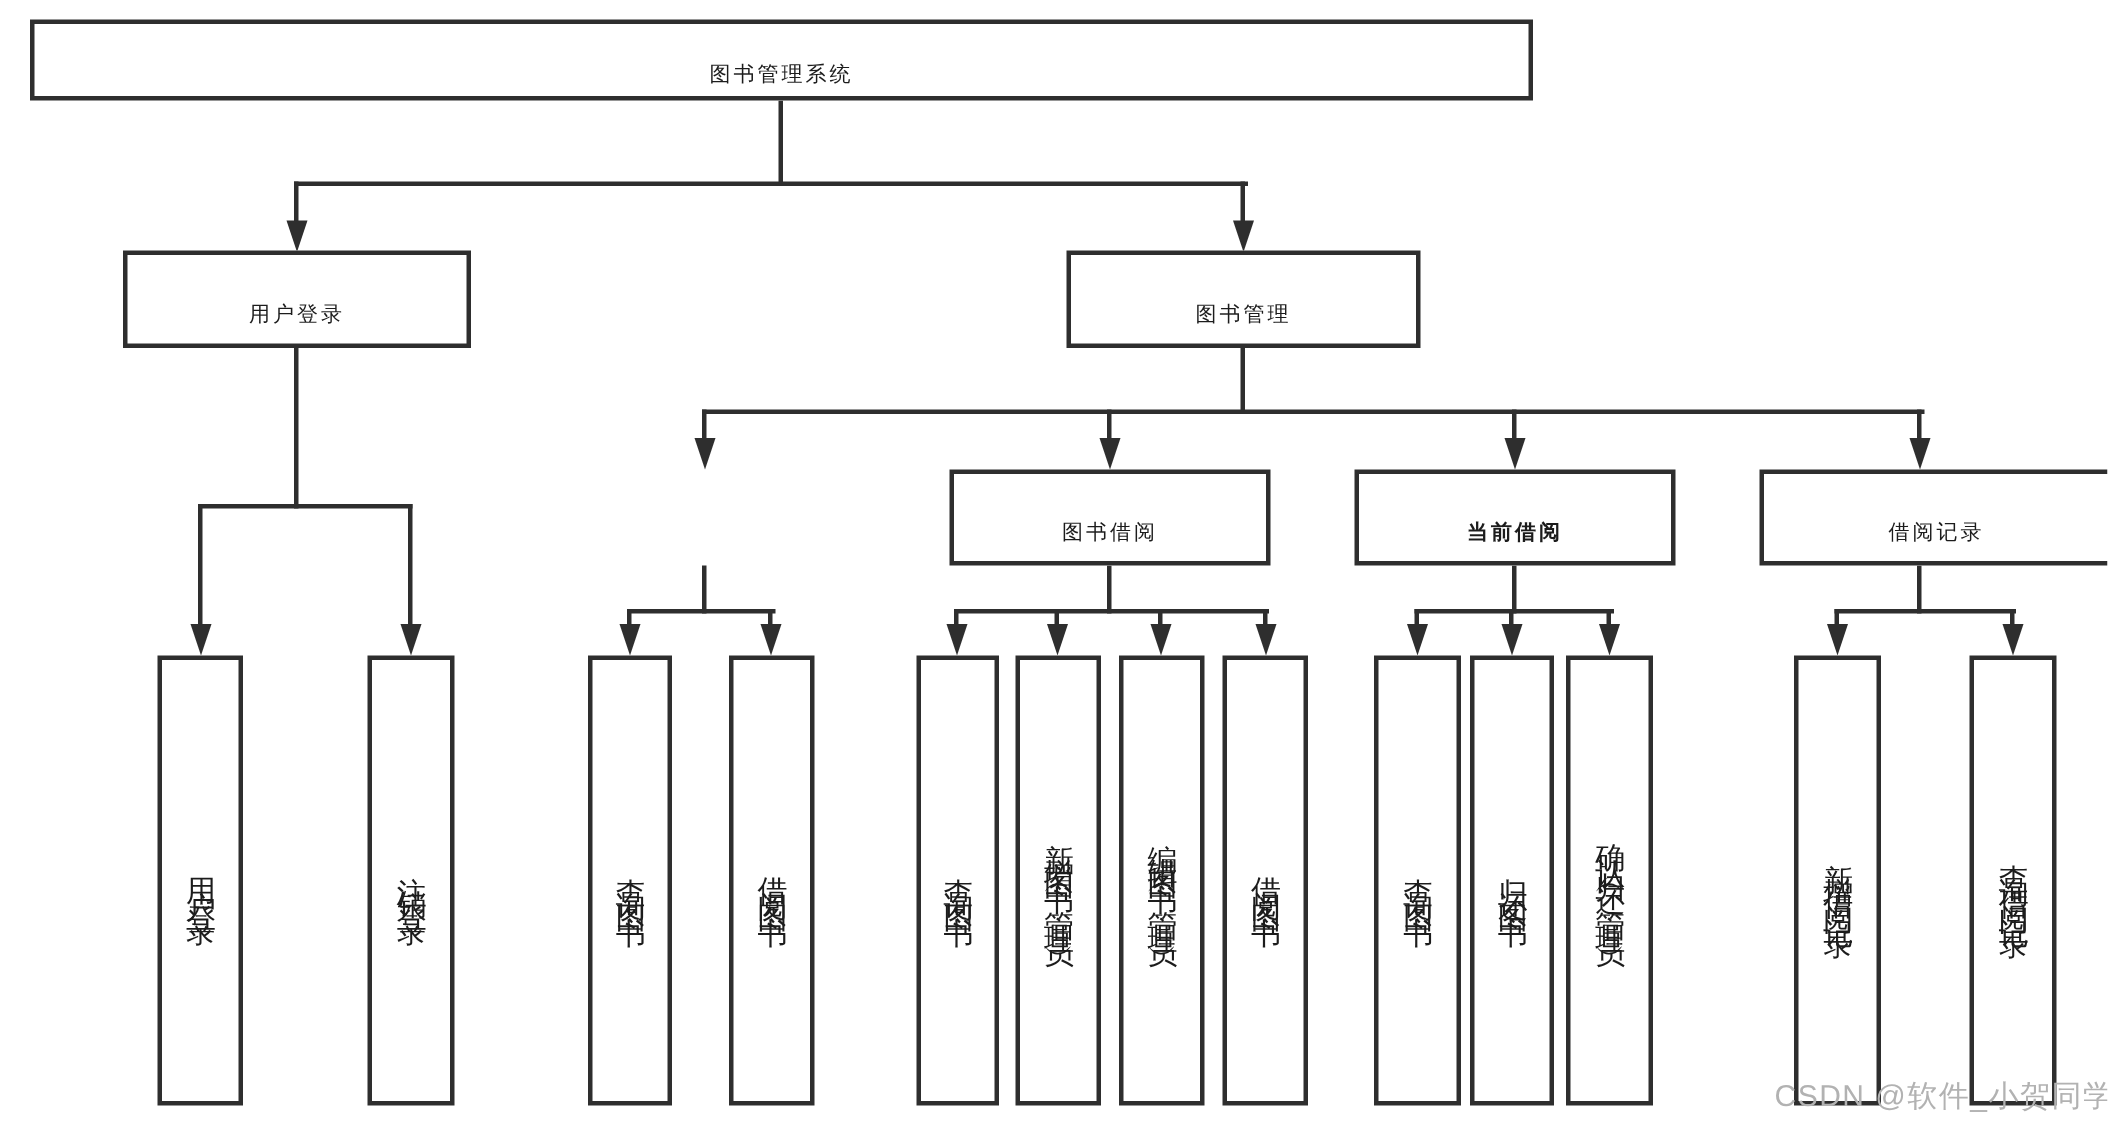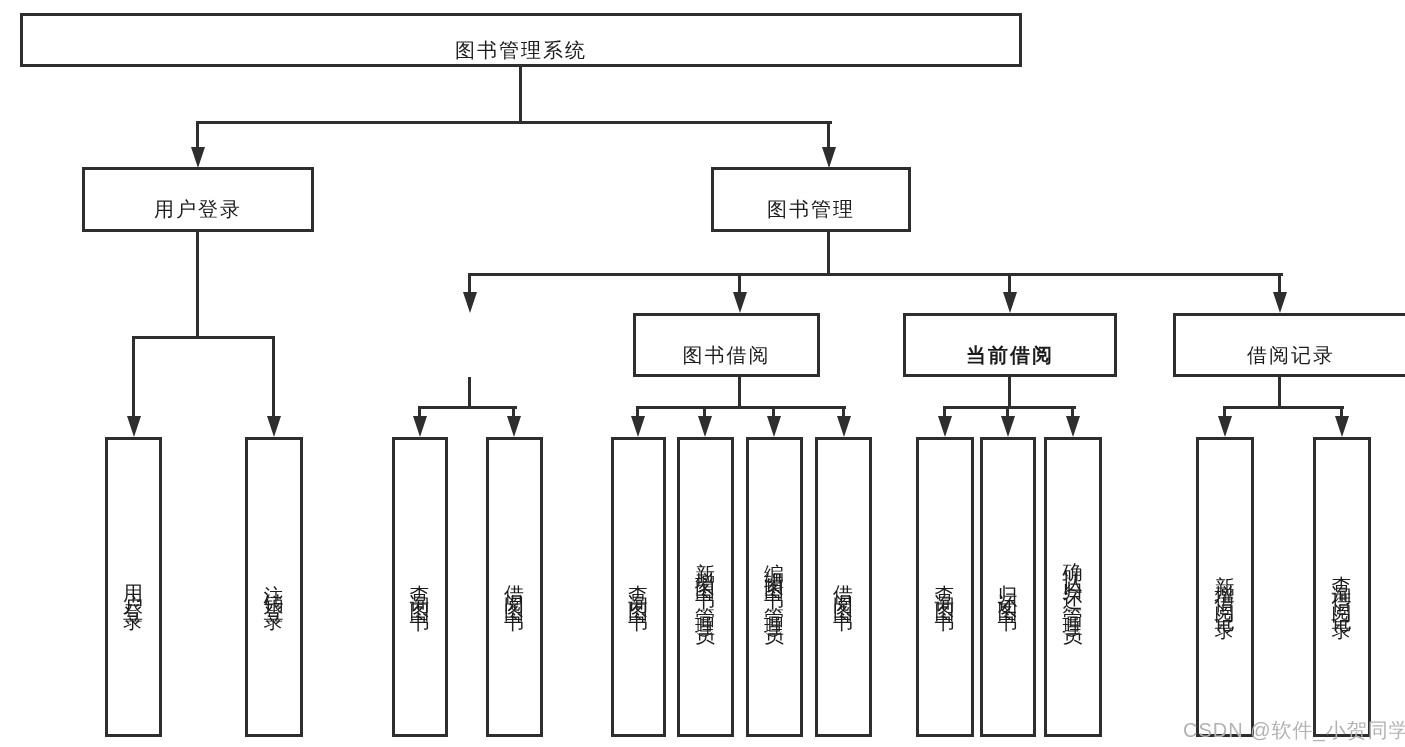--- a/index.html
+++ b/index.html
@@ -4,21 +4,21 @@
 <style>
   html,body{margin:0;padding:0;background:#fff;}
   .stage{
     position:relative;width:1405px;height:747px;background:#fff;overflow:hidden;
     font-family:"Liberation Sans","DejaVu Sans",sans-serif;color:#1c1c1c;
   }
   .box{
     position:absolute;box-sizing:border-box;background:#fff;border:3px solid #2e2e2e;
     display:flex;align-items:center;justify-content:center;z-index:2;
   }
-  .hlabel{font-size:20px;letter-spacing:2px;white-space:nowrap;margin-top:20px;}
+  .hlabel{font-size:14px;letter-spacing:2px;white-space:nowrap;margin-top:20px;}
   .vlabel{
     writing-mode:vertical-rl;text-orientation:mixed;
     font-size:20px;letter-spacing:9px;line-height:1;white-space:nowrap;
   }
   .vline{position:absolute;width:3px;background:#2e2e2e;z-index:1;}
   .hline{position:absolute;height:3px;background:#2e2e2e;z-index:1;}
   .ah{
     position:absolute;width:0;height:0;z-index:1;margin-left:-7px;
     border-left:7px solid transparent;border-right:7px solid transparent;
     border-top:21px solid #2e2e2e;
@@ -40,21 +40,21 @@
   <div class="vline" style="left:519px;top:67px;height:56px;"></div>
   <div class="hline" style="left:196px;top:121px;width:636px;"></div>
   <div class="vline" style="left:196px;top:121px;height:30px;"></div>
   <div class="ah" style="left:198px;top:147px;"></div>
   <div class="vline" style="left:827px;top:121px;height:30px;"></div>
   <div class="ah" style="left:829px;top:147px;"></div>
 
   <div class="box" style="left:82px;top:167px;width:232px;height:65px;">
     <span class="hlabel">用户登录</span>
   </div>
-  <div class="box" style="left:711px;top:167px;width:200px;height:65px;text-align:right;">
+  <div class="box" style="left:711px;top:167px;width:236px;height:65px;text-align:right;">
     <span class="hlabel">图书管理</span>
   </div>
 
   <div class="vline" style="left:196px;top:232px;height:107px;"></div>
   <div class="hline" style="left:132px;top:336px;width:143px;"></div>
   <div class="vline" style="left:132px;top:336px;height:84px;"></div>
   <div class="ah" style="left:134px;top:416px;"></div>
   <div class="vline" style="left:272px;top:336px;height:84px;"></div>
   <div class="ah" style="left:274px;top:416px;"></div>
 
@@ -62,21 +62,21 @@
   <div class="hline" style="left:468px;top:273px;width:815px;"></div>
   <div class="vline" style="left:468px;top:273px;height:22px;"></div>
   <div class="ah" style="left:470px;top:292px;"></div>
   <div class="vline" style="left:738px;top:273px;height:22px;"></div>
   <div class="ah" style="left:740px;top:292px;"></div>
   <div class="vline" style="left:1008px;top:273px;height:22px;"></div>
   <div class="ah" style="left:1010px;top:292px;"></div>
   <div class="vline" style="left:1278px;top:273px;height:22px;"></div>
   <div class="ah" style="left:1280px;top:292px;"></div>
 
-  <div class="box" style="left:633px;top:313px;width:187px;height:64px;">
+  <div class="box" style="left:633px;top:313px;width:214px;height:64px;">
     <span class="hlabel">图书借阅</span>
   </div>
   <div class="box" style="left:903px;top:313px;width:214px;height:64px;font-weight:bold;">
     <span class="hlabel">当前借阅</span>
   </div>
   <div class="box" style="left:1173px;top:313px;width:236px;height:64px;">
     <span class="hlabel">借阅记录</span>
   </div>
 
   <div class="vline" style="left:468px;top:377px;height:32px;"></div>

